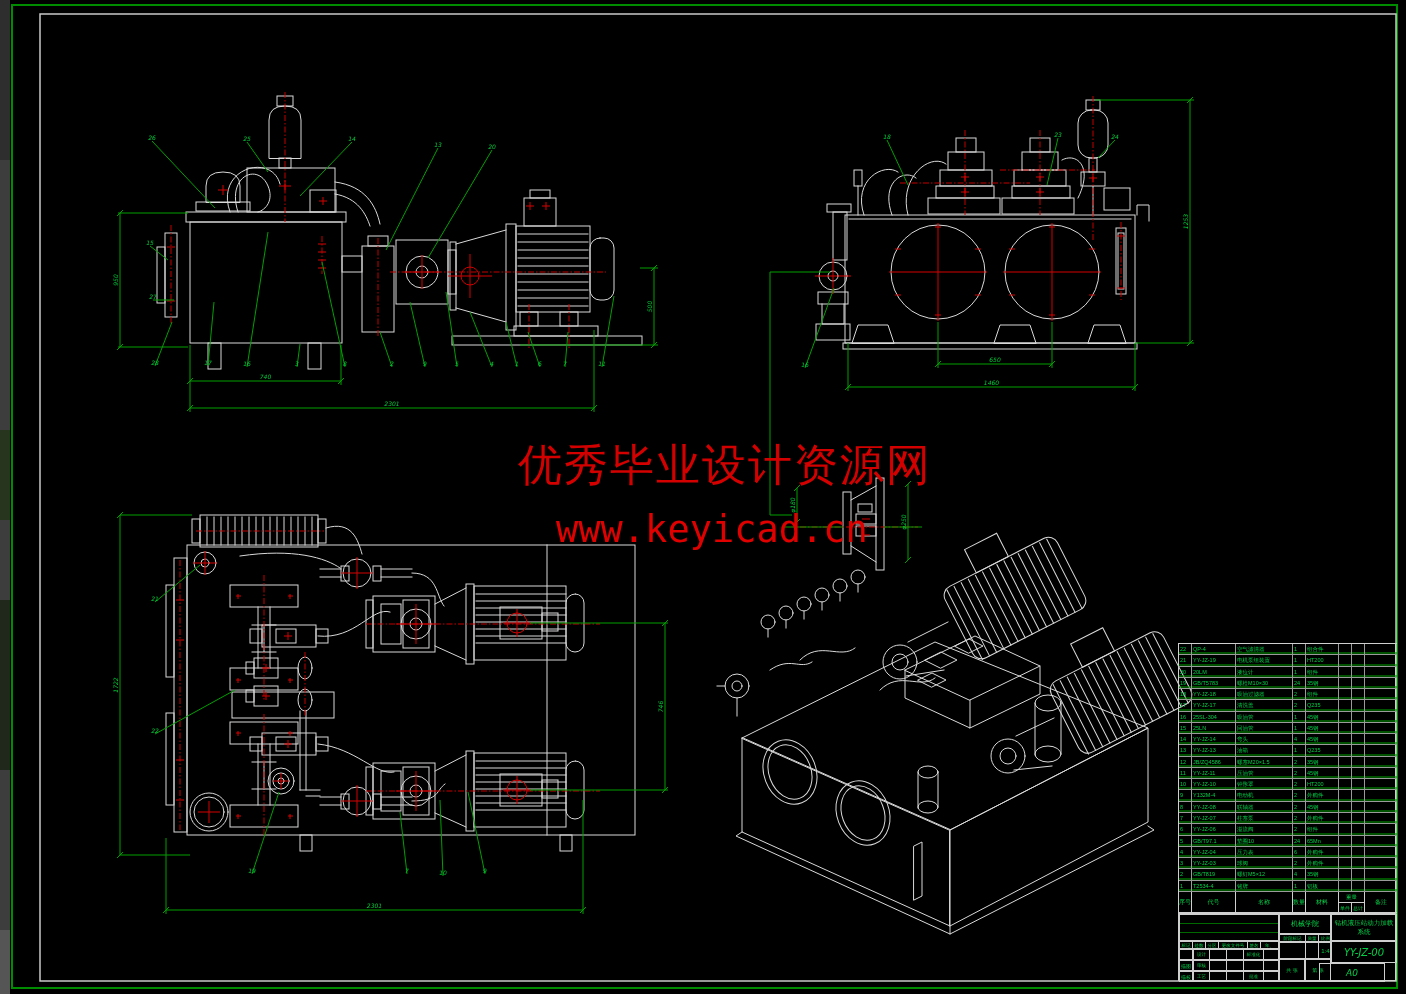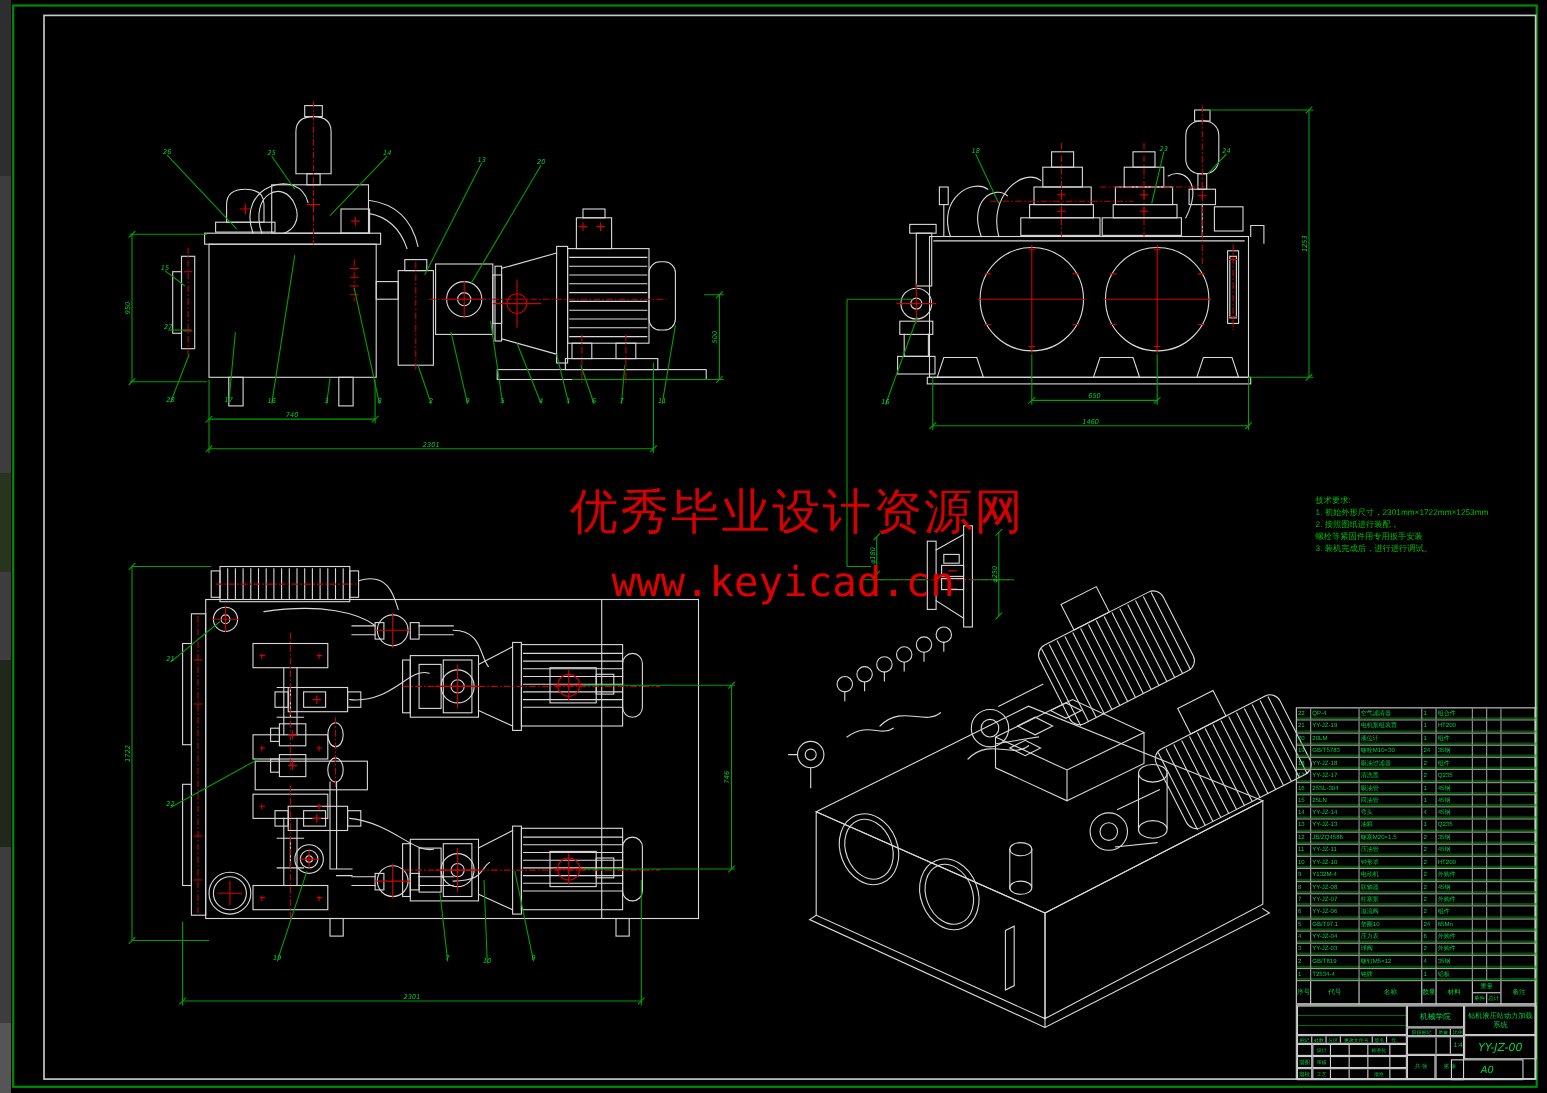--- a/index.html
+++ b/index.html
@@ -474,27 +474,20 @@
         <line x1="443" y1="876" x2="440" y2="800" class="g"></line>
         <text x="443" y="875" class="btext" text-anchor="middle">10</text>
         <line x1="485" y1="874" x2="468" y2="792" class="g"></line>
         <text x="485" y="873" class="btext" text-anchor="middle">9</text>
       </g>
   </svg>
 
   <div class="ov" id="wm2">www.keyicad.cn</div>
   <div class="ov" id="wm1">优秀毕业设计资源网</div>
 
-  <div class="ov" id="tech">
-    <div>技术要求:</div>
-    <div>1. 初始外形尺寸，2301mm×1722mm×1253mm</div>
-    <div>2. 按照图纸进行装配，</div>
-    <div>螺栓等紧固件用专用扳手安装</div>
-    <div>3. 装机完成后，进行进行调试。</div>
-  </div>
 
   <div class="ov" id="parts">
     <div id="parts-rows">
         <div class="prow">
           <span class="pcell">22</span>
           <span class="pcell">QP-4</span>
           <span class="pcell">空气滤清器</span>
           <span class="pcell">1</span>
           <span class="pcell">组合件</span>
           <span class="pcell"></span>

